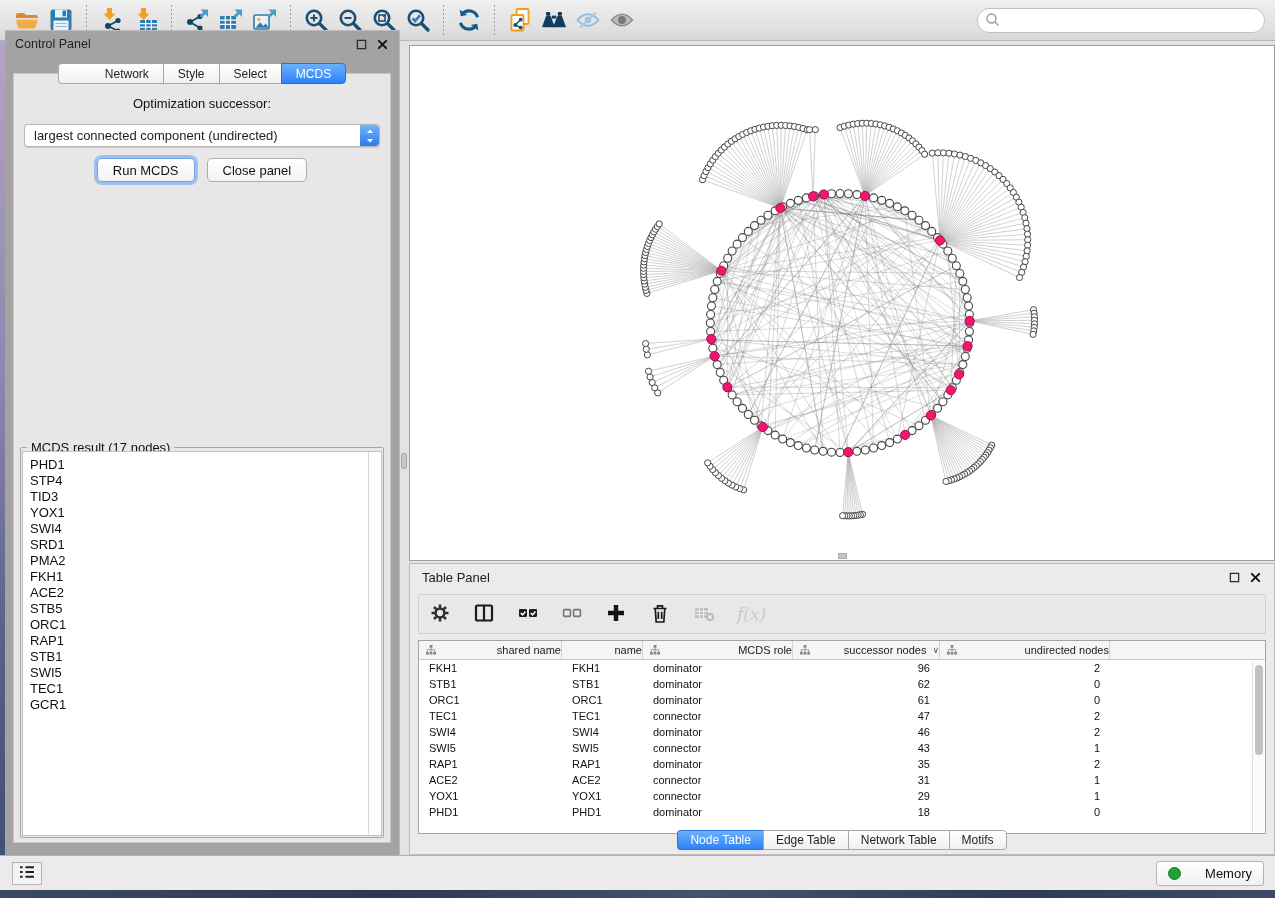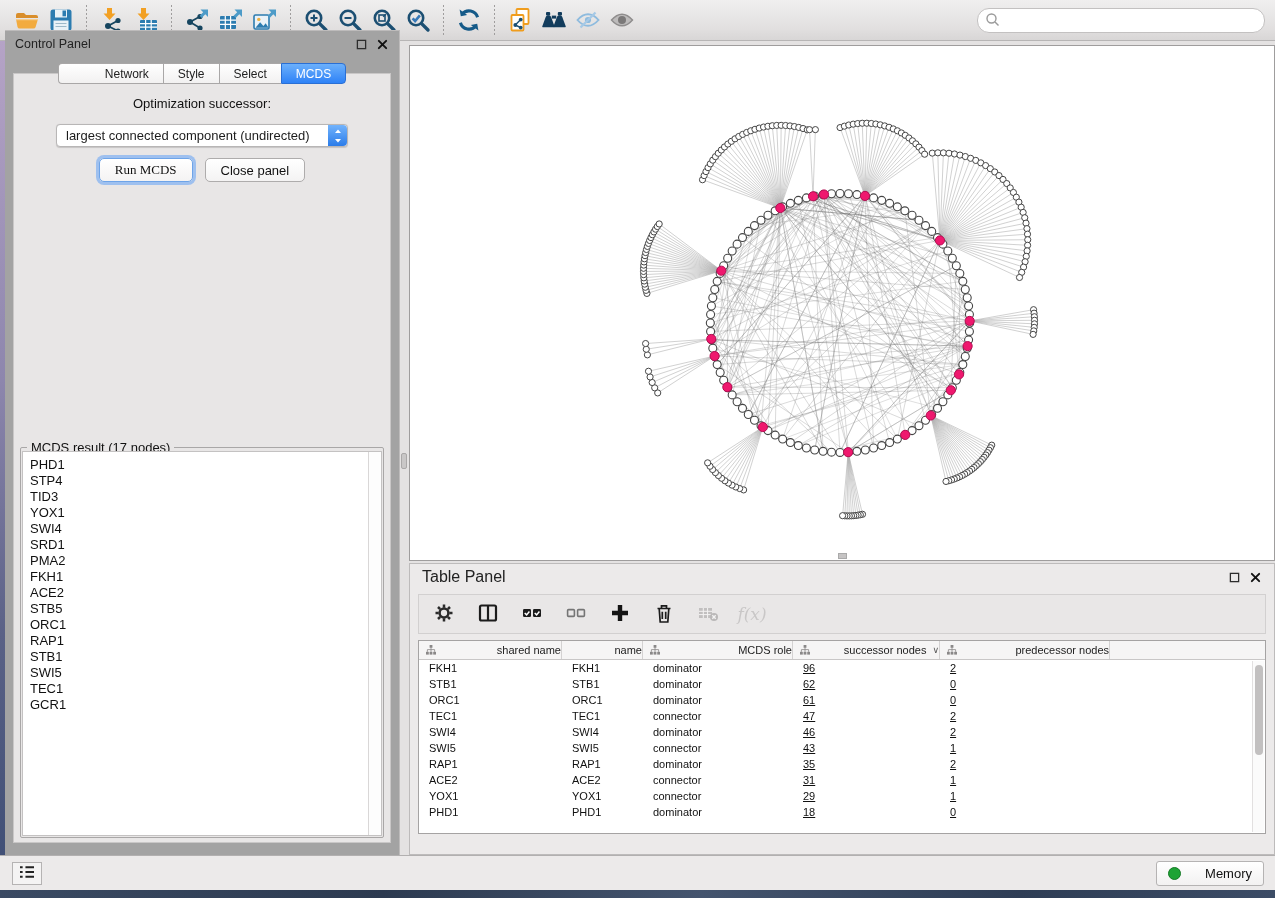--- a/index.html
+++ b/index.html
@@ -32,26 +32,26 @@
   .panel-btns { margin-left:auto; display:flex; gap:8px; }
   .panel-btn { width:13px; height:13px; display:flex; align-items:center; justify-content:center; background:none; border:none; }
   .panel-btn svg { width:11px; height:11px; }
   .cp-tabs { position:absolute; left:0; right:0; top:32px; display:flex; justify-content:center; z-index:2; }
   .seg-tab { height:21px; padding:0 14px; font-size:12px; background:linear-gradient(180deg,#ffffff,#f2f1f1); border:1px solid #a9a7a7; border-right:none; display:flex; align-items:center; color:#222; }
   .seg-tab:first-child { border-radius:4px 0 0 4px;padding-left:46px; }
   .seg-tab:last-child { border-radius:0 4px 4px 0; border-right:1px solid #a9a7a7; }
   .seg-tab.active { background:linear-gradient(180deg,#6cb0fb,#2e82f7); color:#fff; border-color:#2a6fd4; }
   .cp-content { position:absolute; left:8px; right:8px; top:42px; bottom:14px; background:#e8e6e6; border:1px solid #c9c7c7; }
   .opt-label { text-align:center; margin-top:22px; font-size:13px; color:#111; }
-  .dropdown { position:relative; margin:13px auto 0; width:292px; height:23px; background:#fff; border:1px solid #b8b6b6; border-radius:4px; font-size:13px; display:flex; align-items:center; padding:0 26px 0 9px; box-shadow:0 0.5px 1px rgba(0,0,0,.15); }
+  .dropdown { position:relative; margin:13px auto 0; width:356px; height:23px; background:#fff; border:1px solid #b8b6b6; border-radius:4px; font-size:13px; display:flex; align-items:center; padding:0 26px 0 9px; box-shadow:0 0.5px 1px rgba(0,0,0,.15); }
   .dd-stepper { position:absolute; right:0; top:0; width:19px; height:21px; border-radius:0 4px 4px 0; background:linear-gradient(180deg,#72b3fc,#2b7ce9); display:flex; align-items:center; justify-content:center; }
   .dd-stepper svg { width:10px; height:16px; }
   .cp-buttons { display:flex; justify-content:center; gap:12px; margin-top:11px; }
   .mac-btn { height:24px; padding:0 15px; font-size:13px; background:linear-gradient(180deg,#ffffff,#f4f3f3); border:1px solid #aeacac; border-radius:5px; color:#111; }
-  .mac-btn.focused { box-shadow:0 0 0 3px rgba(96,161,245,.55); border-color:#6ea4e8;font-family:Liberation Serif, serif; }
+  .mac-btn.focused { box-shadow:0 0 0 3px rgba(96,161,245,.55); border-color:#6ea4e8; }
   .mcds-box { position:absolute; left:6px; right:6px; top:373px; bottom:4px; border:1px solid #a9a7a7; border-radius:2px; }
   .mcds-legend { position:absolute; left:6px; top:-8px; background:#e8e6e6; padding:0 4px; font-size:13px; color:#111; }
   .mcds-list { position:absolute; left:1px; right:1px; top:3px; bottom:1px; background:#fff; border:1px solid #c4c2c2; overflow:hidden; }
   .mcds-items { padding:5px 0 0 7px; font-size:13px; line-height:16px; color:#111; }
   .mcds-scroll { position:absolute; right:0; top:0; bottom:0; width:13px; background:#fdfdfd; border-left:1px solid #d9d7d7; }
 
   
   .v-splitter { position:absolute; left:400px; top:45px; width:9px; bottom:40px; }
   .v-splitter .grip { position:absolute; left:1px; top:408px; width:6px; height:16px; background:#c9c7c7; border:1px solid #aaa8a8; border-radius:2px; }
 
@@ -60,34 +60,34 @@
   .net-titlebar { height:18px; background:linear-gradient(180deg,#efeeee,#d8d6d6); border-bottom:1px solid #b2b0b0; display:flex; align-items:center; position:relative; }
   .traffic { display:flex; gap:8px; margin-left:11px; }
   .light { width:12px; height:12px; border-radius:50%; }
   .net-title { position:absolute; left:0; right:0; text-align:center; font-size:12px; color:#333; }
   .net-canvas { position:absolute; left:0; right:0; top:19px; bottom:0; background:#fff; overflow:hidden; }
   .net-canvas svg { width:100%; height:100%; display:block; }
   .canvas-grip { position:absolute; left:428px; bottom:1px; width:9px; height:6px; background:#c6c4c4; border:1px solid #aaa; }
 
   
   .table-panel { position:absolute; left:409px; top:563px; right:0; bottom:43px; background:#eceaea; border:1px solid #bdbbbb; }
-  .tp-header { height:26px; display:flex; align-items:center; padding:0 12px; font-size:16px; color:#222; }
+  .tp-header { height:26px; display:flex; align-items:center; padding:0 12px; font-size:13px; color:#222; }
   .tp-toolbar { position:absolute; left:8px; right:8px; top:30px; height:40px; background:#e9e7e7; border:1px solid #d2d0d0; display:flex; align-items:center; gap:14px; padding:0 10px; }
-  .tpt-btn { width:30px; height:30px; border:none; background:transparent; display:flex; align-items:center; justify-content:center; }
+  .tpt-btn { width:30px; height:30px; border:none; background:transparent; display:flex; align-items:center; }
   .tpt-btn svg { width:22px; height:22px; }
   .tpt-btn.disabled { opacity:.5; }
   .fx-label { font-family:"DejaVu Serif","Liberation Serif",serif; font-style:italic; font-size:17px; color:#aaa8a8; }
   .tp-table { position:absolute; left:8px; right:8px; top:76px; height:194px; background:#fff; border:1px solid #a5a3a3; overflow:hidden; }
   .thead { display:flex; height:19px; background:#f6f5f5; border-bottom:1px solid #c9c7c7; }
   .th { position:relative; display:flex; align-items:center; justify-content:flex-end; font-size:11px; color:#222; border-right:1px solid #d4d2d2; }
   .th .colicon { position:absolute; left:7px; width:10px; height:10px; }
   .th .sort { margin-left:6px; font-size:9px; color:#555; }
   .trow { display:flex; height:16px; align-items:center; font-size:11px; color:#111; }
   .td { padding:0 10px; overflow:hidden; white-space:nowrap; }
-  .td.num { text-align:left;text-decoration:underline; }
+  .td.num { text-align:right; }
   .tbl-scroll { position:absolute; right:1px; top:20px; bottom:1px; width:12px; background:#fbfbfb; border-left:1px solid #e2e0e0; }
   .tbl-thumb { position:absolute; left:1.5px; top:4px; width:8px; height:90px; background:#c2c0c0; border-radius:4px; }
   .tp-tabs { position:absolute; left:0; right:0; bottom:4px; display:flex; justify-content:center; }
   .tp-tab { height:20px; padding:0 12px; font-size:12px; display:flex; align-items:center; background:linear-gradient(180deg,#ffffff,#f1f0f0); border:1px solid #a9a7a7; border-right:none; color:#222; }
   .tp-tab:first-child { border-radius:4px 0 0 4px; }
   .tp-tab:last-child { border-radius:0 4px 4px 0; border-right:1px solid #a9a7a7; }
   .tp-tab.active { background:linear-gradient(180deg,#6cb0fb,#2e82f7); color:#fff; border-color:#2a6fd4; }
 
   
   .status-bar { position:absolute; left:0; right:0; bottom:8px; height:35px; background:#eceaea; border-top:1px solid #b2b0b0; }
@@ -1136,21 +1136,21 @@
           <span class="sort">∨</span>
         </div>
         <div class="th" style="width: 170px;">
           <span class="colicon"><svg viewBox="0 0 10 10">
               <rect x="3.6" y="0" width="2.8" height="2.8" fill="#8a8888"></rect>
               <rect x="0" y="6.8" width="2.8" height="2.8" fill="#8a8888"></rect>
               <rect x="3.6" y="6.8" width="2.8" height="2.8" fill="#8a8888"></rect>
               <rect x="7.2" y="6.8" width="2.8" height="2.8" fill="#8a8888"></rect>
               <path d="M5 2.8v1.8M1.4 6.8V4.6h7.2v2.2M5 4.6v2.2" stroke="#8a8888" stroke-width=".8" fill="none"></path>
             </svg></span>
-          <span>predecessor nodes</span>
+          <span>undirected nodes</span>
         </div>
       </div>
     <div id="tbody">
         <div class="trow">
           <div class="td" style="width: 143px;">FKH1</div>
           <div class="td" style="width: 81px;">FKH1</div>
           <div class="td" style="width: 150px;">dominator</div>
           <div class="td num" style="width: 147px;">96</div>
           <div class="td num" style="width: 170px;">2</div>
         </div>
@@ -1215,20 +1215,26 @@
           <div class="td" style="width: 81px;">PHD1</div>
           <div class="td" style="width: 150px;">dominator</div>
           <div class="td num" style="width: 147px;">18</div>
           <div class="td num" style="width: 170px;">0</div>
         </div>
       </div>
     <div class="tbl-scroll">
         <div class="tbl-thumb"></div>
       </div>
   </div>
+  <div class="tp-tabs" id="tp-tabs">
+      <button class="tp-tab active">Node Table</button>
+      <button class="tp-tab">Edge Table</button>
+      <button class="tp-tab">Network Table</button>
+      <button class="tp-tab">Motifs</button>
+    </div>
 </div>
 
 <div class="status-bar">
   <button class="menu-btn">
     <span><svg viewBox="0 0 22 18">
           <g stroke="#222" stroke-width="2.6">
             <path d="M2 3h3.4M9 3h11M2 9h3.4M9 9h11M2 15h3.4M9 15h11"></path>
           </g>
         </svg></span>
   </button>

